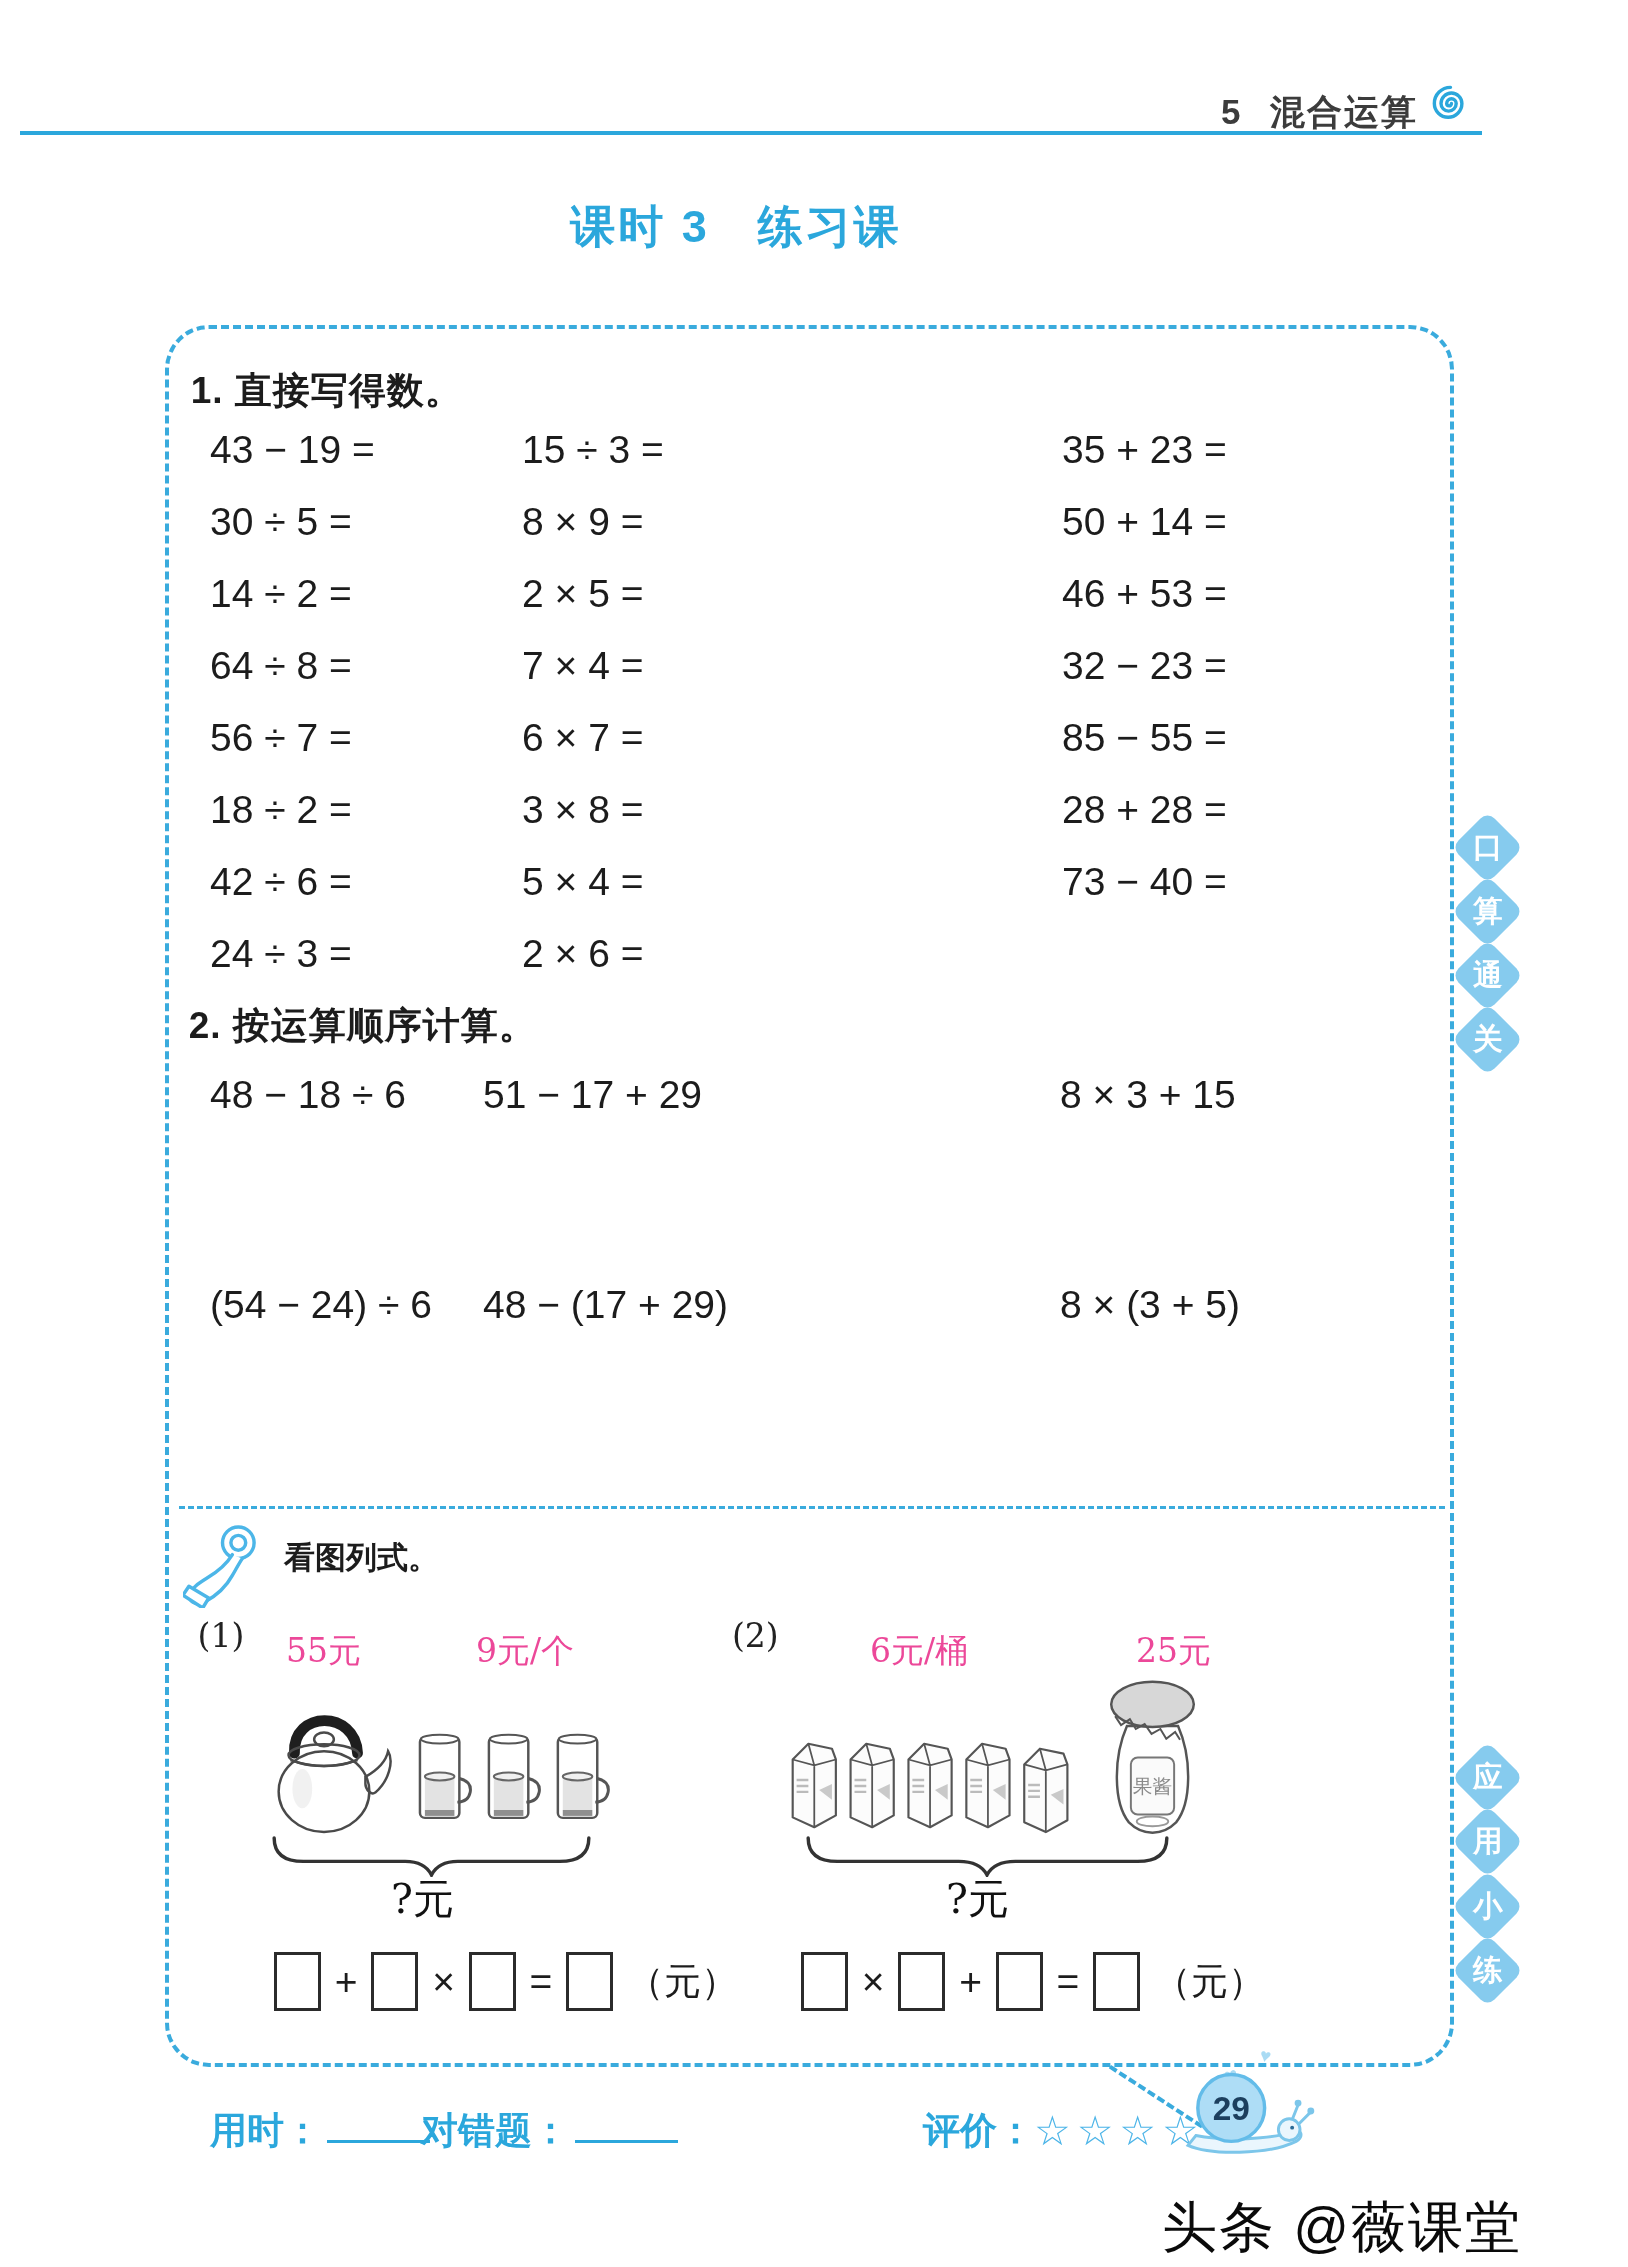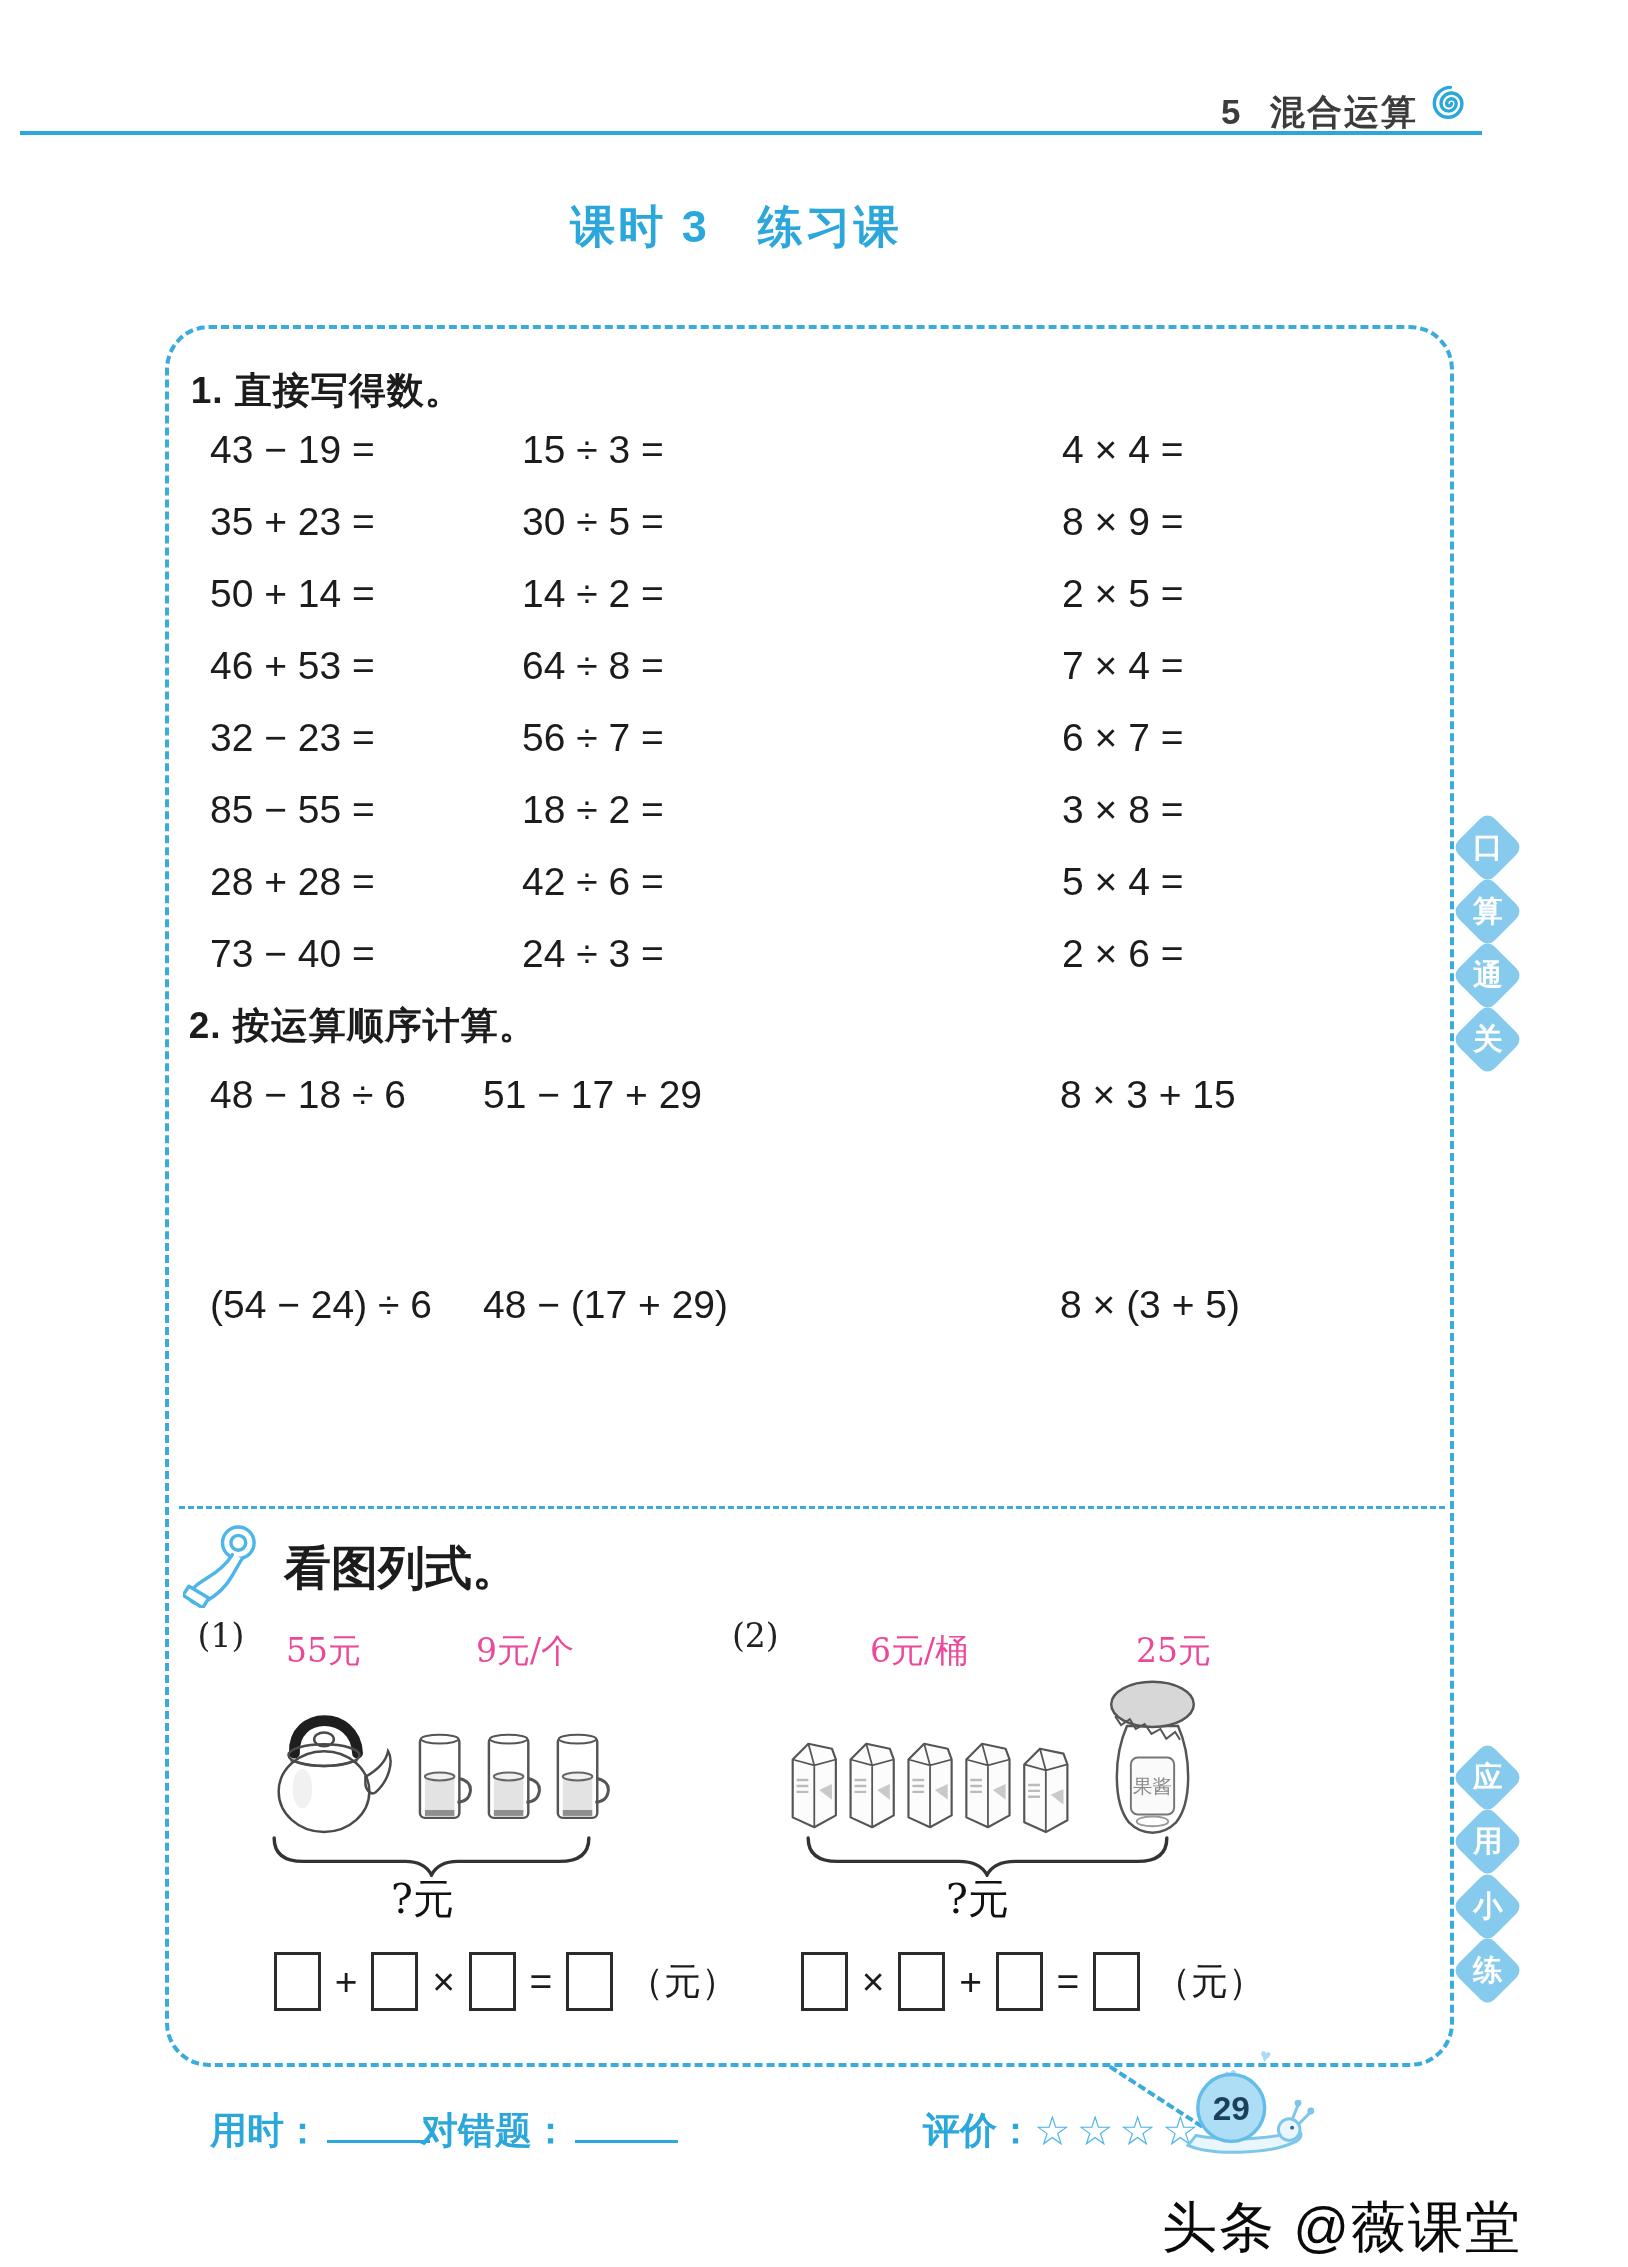--- a/index.html
+++ b/index.html
@@ -33,21 +33,21 @@
   .s2-row{position:absolute;left:41px;width:1226px;font-size:39px;color:#1c1c1c;}
   .s2-row1{top:744px;}
   .s2-row2{top:954px;}
   .s2-row .e1{position:absolute;left:0;text-align:center;}
   .s2-row .e2{position:absolute;left:273px;}
   .s2-row .e3{position:absolute;left:850px;}
 
   .divider{position:absolute;left:9.9px;top:1177px;width:1266px;height:0;
            border-top:3.9px dashed #3aabdd;}
   .hand{position:absolute;left:13.8px;top:1194px;width:79px;height:85px;}
-  .s3-heading{position:absolute;left:115px;top:1208px;font-size:47px;font-weight:bold;color:#1c1c1c;}
+  .s3-heading{position:absolute;left:115px;top:1208px;font-size:31px;font-weight:bold;color:#1c1c1c;}
 
   .plabel{position:absolute;font-size:33px;color:#222;font-family:"DejaVu Serif",serif;}
   .price{position:absolute;font-size:33px;color:#ec4899;font-family:"DejaVu Serif",serif;margin-left:24px;}
   .q-yuan{position:absolute;font-size:41px;color:#111;font-family:"DejaVu Serif",serif;}
 
   .p1-label{left:28.6px;top:1287px;}   .p1-price1{left:93px;top:1300px;}
   .p1-price2{left:283px;top:1300px;}
   .p2-label{left:563px;top:1287px;}  .p2-price1{left:677px;top:1300px;}
   .p2-price2{left:943px;top:1300px;text-align:center;}
 
@@ -106,21 +106,20 @@
 
   <h1 class="title">课时 3　练习课</h1>
 
   <div class="main-box">
 
     <div class="s-heading s1-heading">1. 直接写得数。</div>
 
     <div class="probgrid">
       <span>43 − 19 =</span>
       <span>15 ÷ 3 =</span>
-      <span>4 × 4 =</span>
       <span>35 + 23 =</span>
       <span>30 ÷ 5 =</span>
       <span>8 × 9 =</span>
       <span>50 + 14 =</span>
       <span>14 ÷ 2 =</span>
       <span>2 × 5 =</span>
       <span>46 + 53 =</span>
       <span>64 ÷ 8 =</span>
       <span>7 × 4 =</span>
       <span>32 − 23 =</span>

